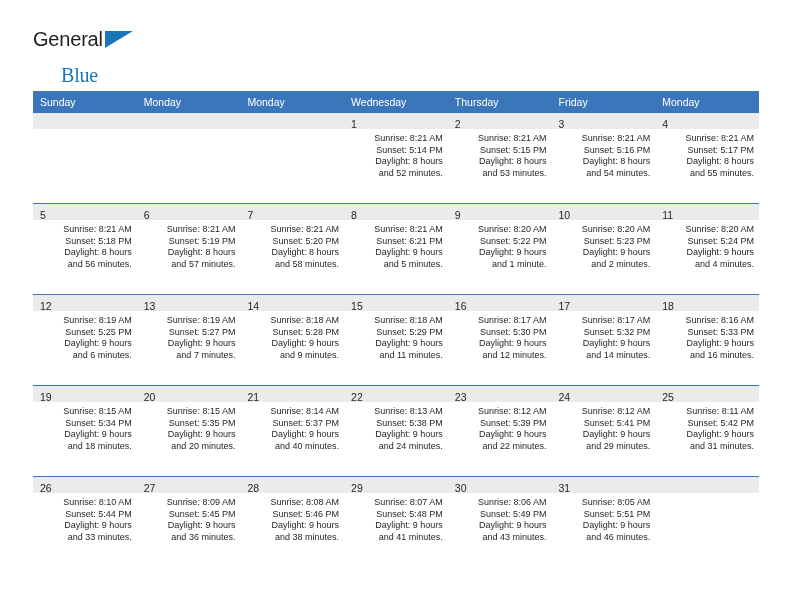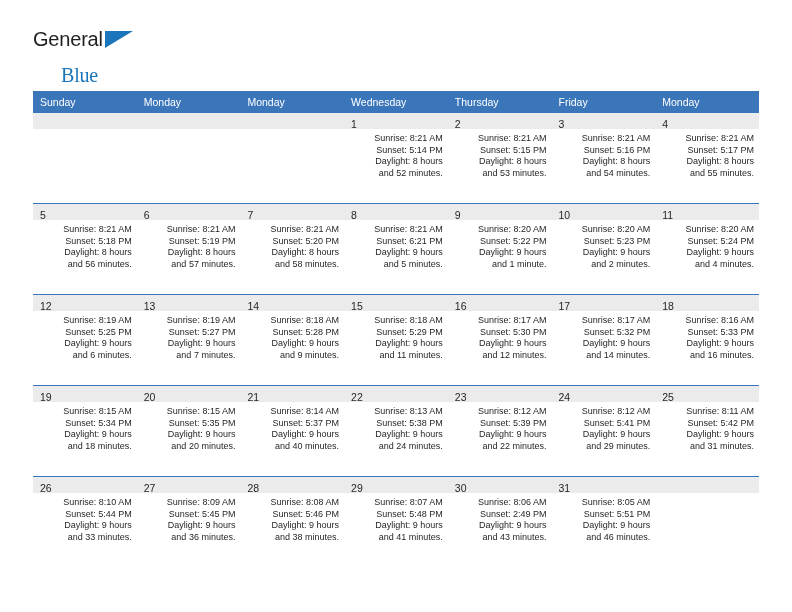--- a/index.html
+++ b/index.html
@@ -515,21 +515,21 @@
                 <div>Daylight: 9 hours</div>
                 <div>and 41 minutes.</div>
               </div>
             </div>
           </td>
           <td>
             <div class="daycell">
               <div class="daynum-band"><span class="daynum">30</span></div>
               <div class="dayinfo">
                 <div>Sunrise: 8:06 AM</div>
-                <div>Sunset: 2:49 PM</div>
+                <div>Sunset: 5:49 PM</div>
                 <div>Daylight: 9 hours</div>
                 <div>and 43 minutes.</div>
               </div>
             </div>
           </td>
           <td>
             <div class="daycell">
               <div class="daynum-band"><span class="daynum">31</span></div>
               <div class="dayinfo">
                 <div>Sunrise: 8:05 AM</div>

